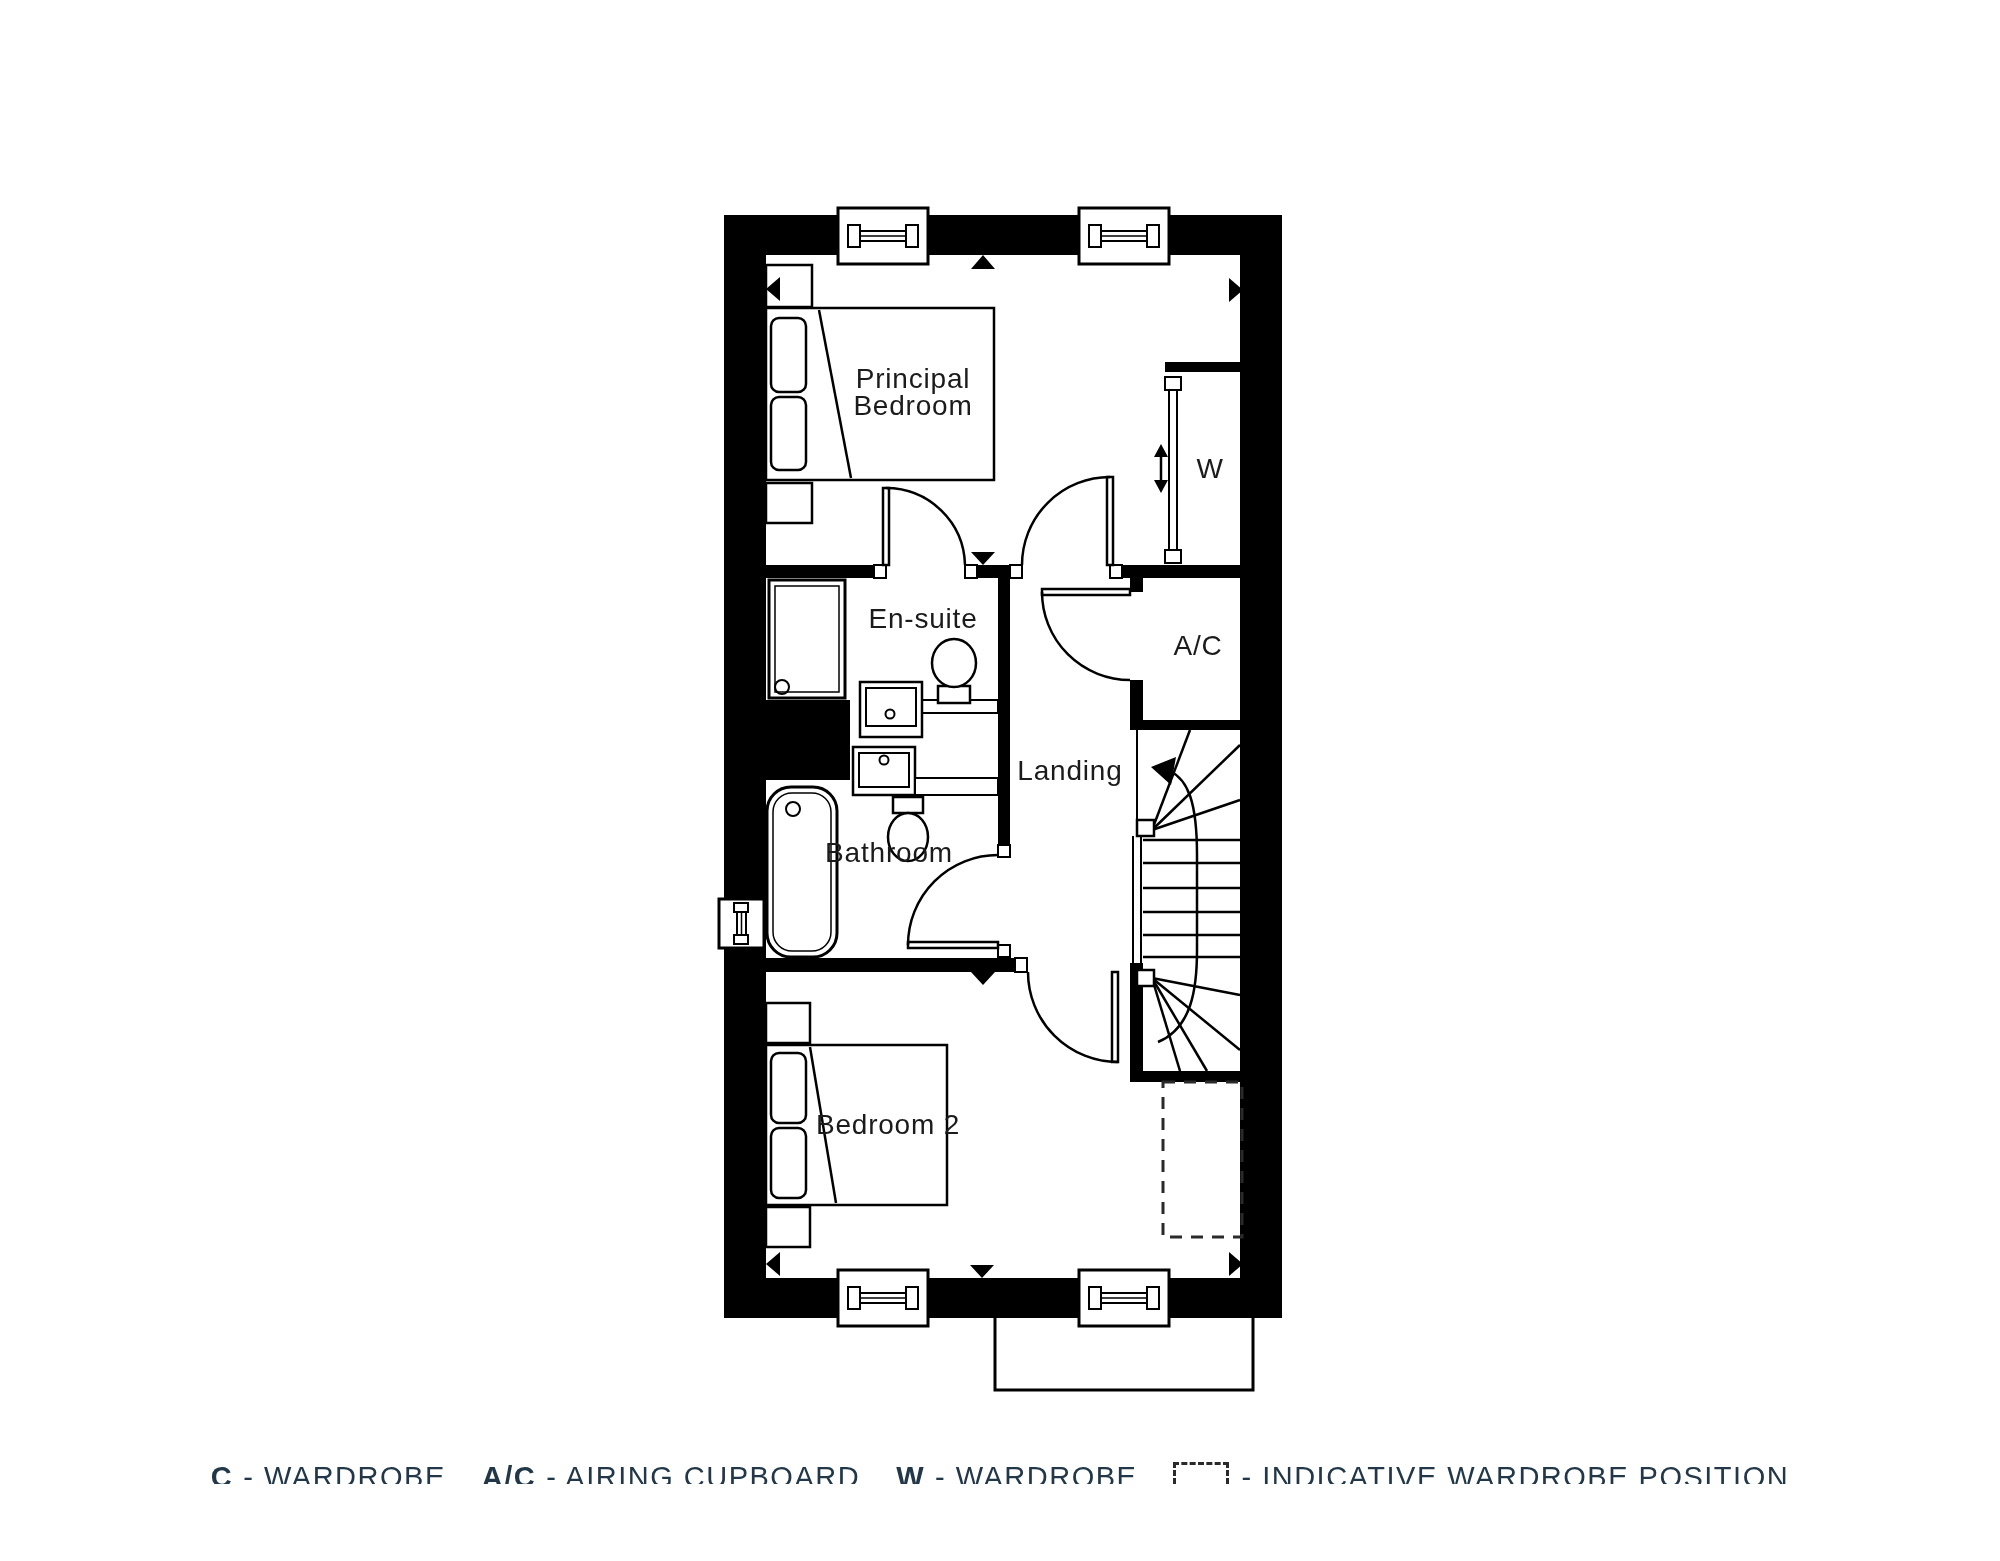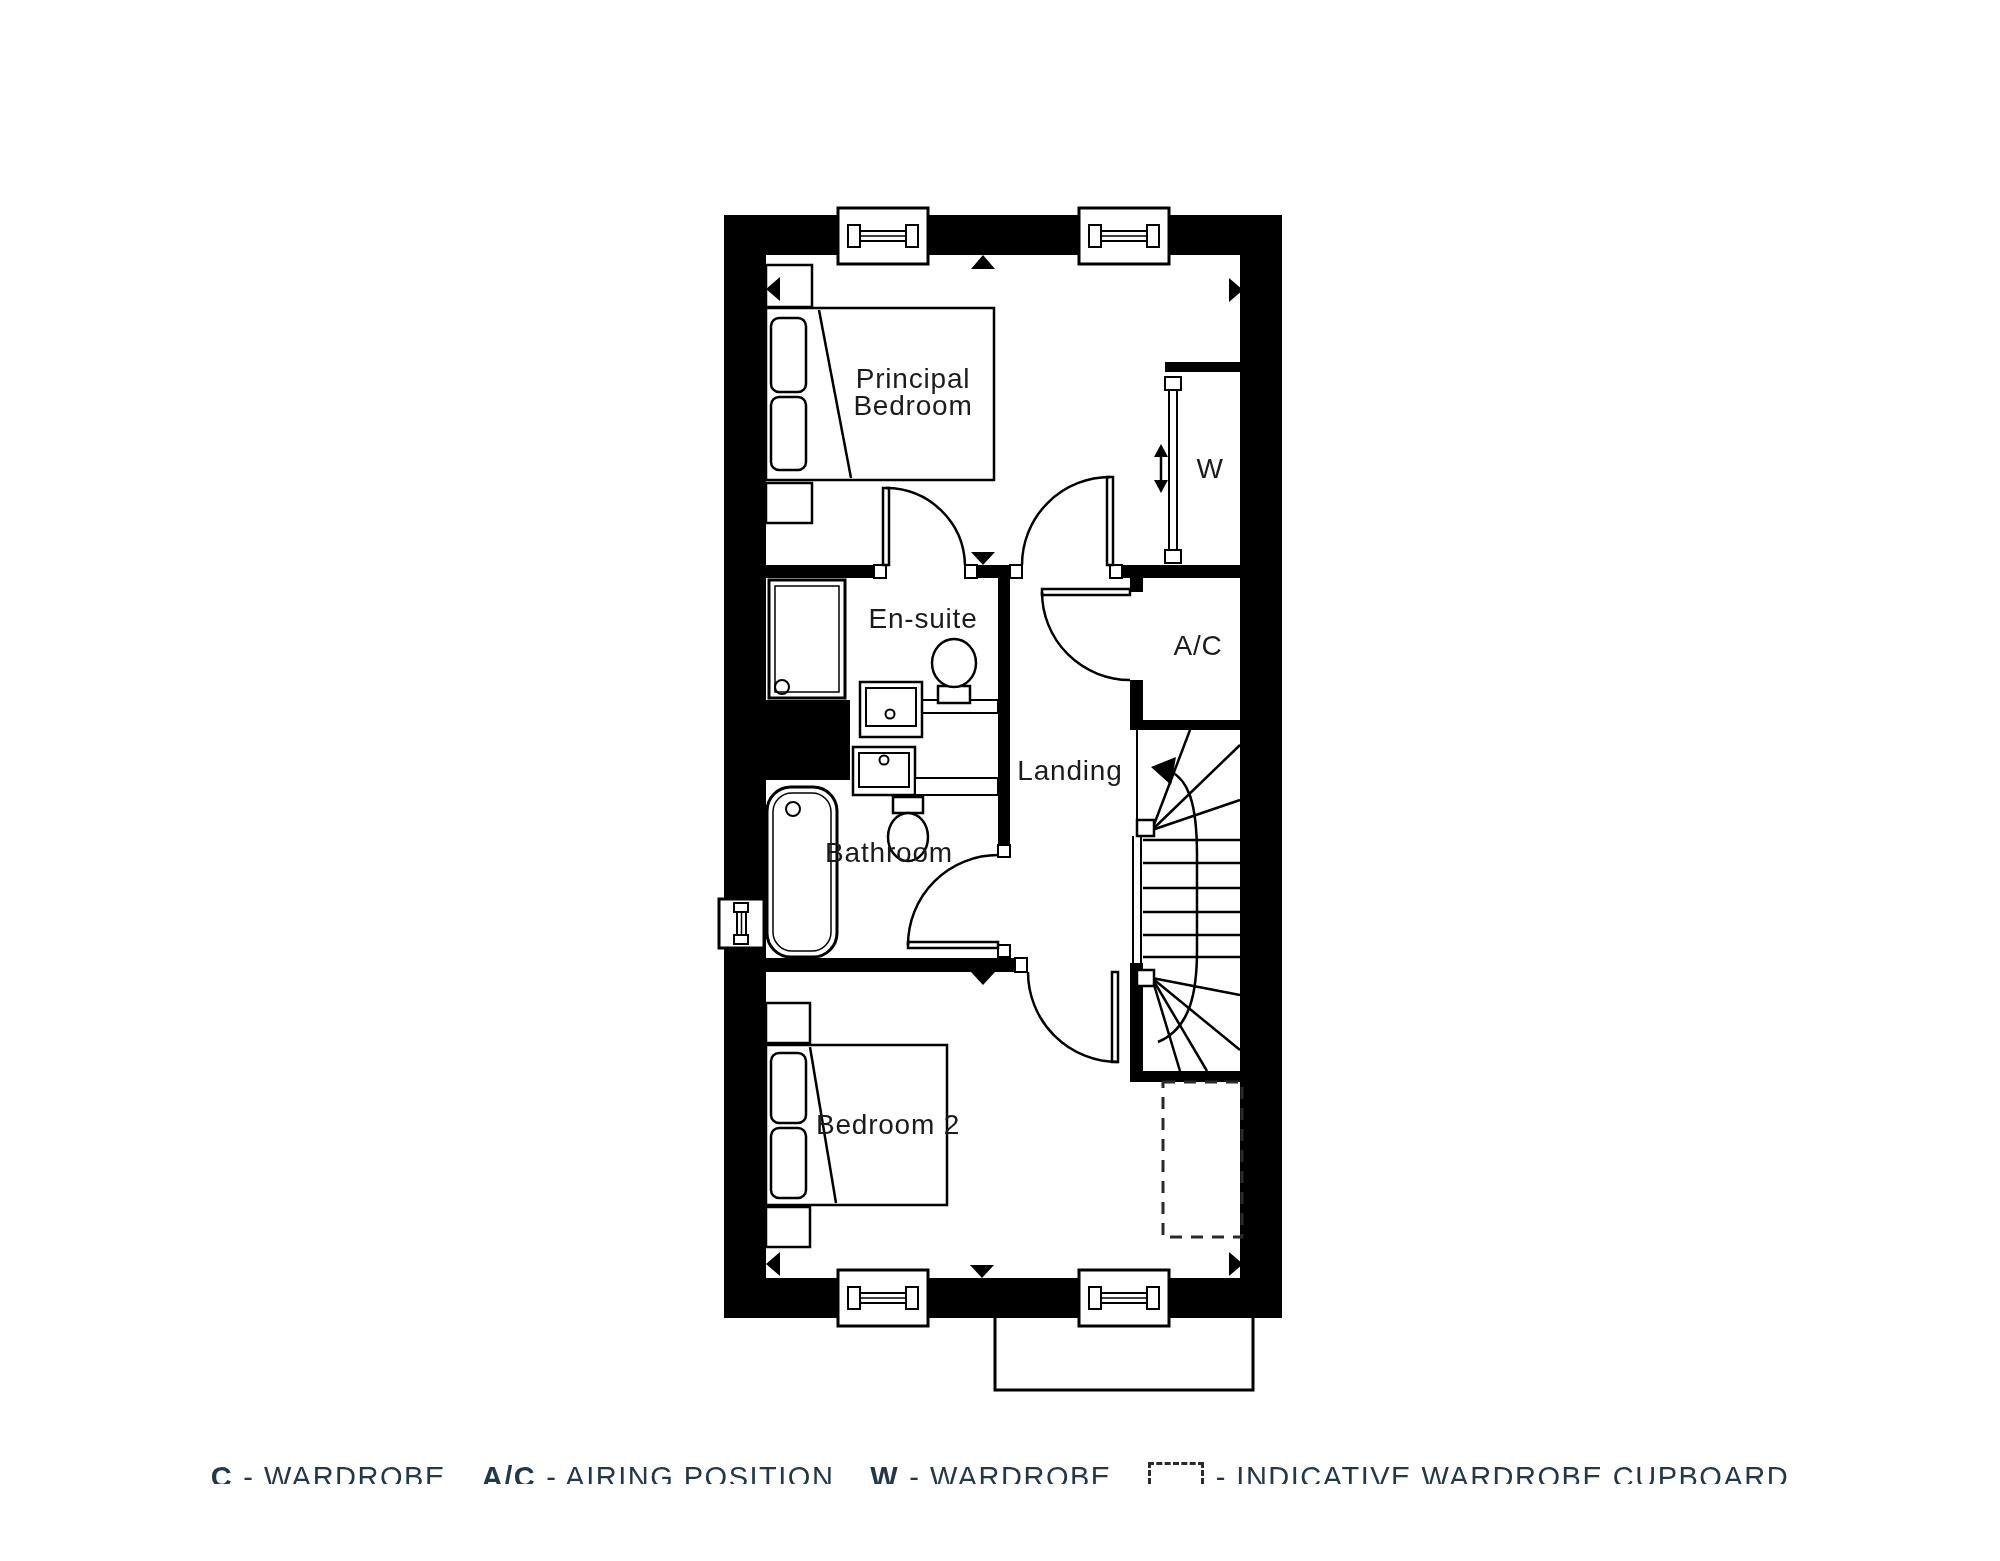--- a/index.html
+++ b/index.html
@@ -254,24 +254,24 @@
   </g>
 </svg>
 
   <div id="legend">
     <div class="legend-item">
       <span class="legend-key">C</span>
       <span>- WARDROBE</span>
     </div>
     <div class="legend-item">
       <span class="legend-key">A/C</span>
-      <span>- AIRING POSITION</span>
+      <span>- AIRING CUPBOARD</span>
     </div>
     <div class="legend-item">
       <span class="legend-key">W</span>
       <span>- WARDROBE</span>
     </div>
     <div class="legend-item">
       <span class="dash-box"></span>
-      <span>- INDICATIVE WARDROBE CUPBOARD</span>
+      <span>- INDICATIVE WARDROBE POSITION</span>
     </div>
   </div>
 </div>
 
 </body></html>

